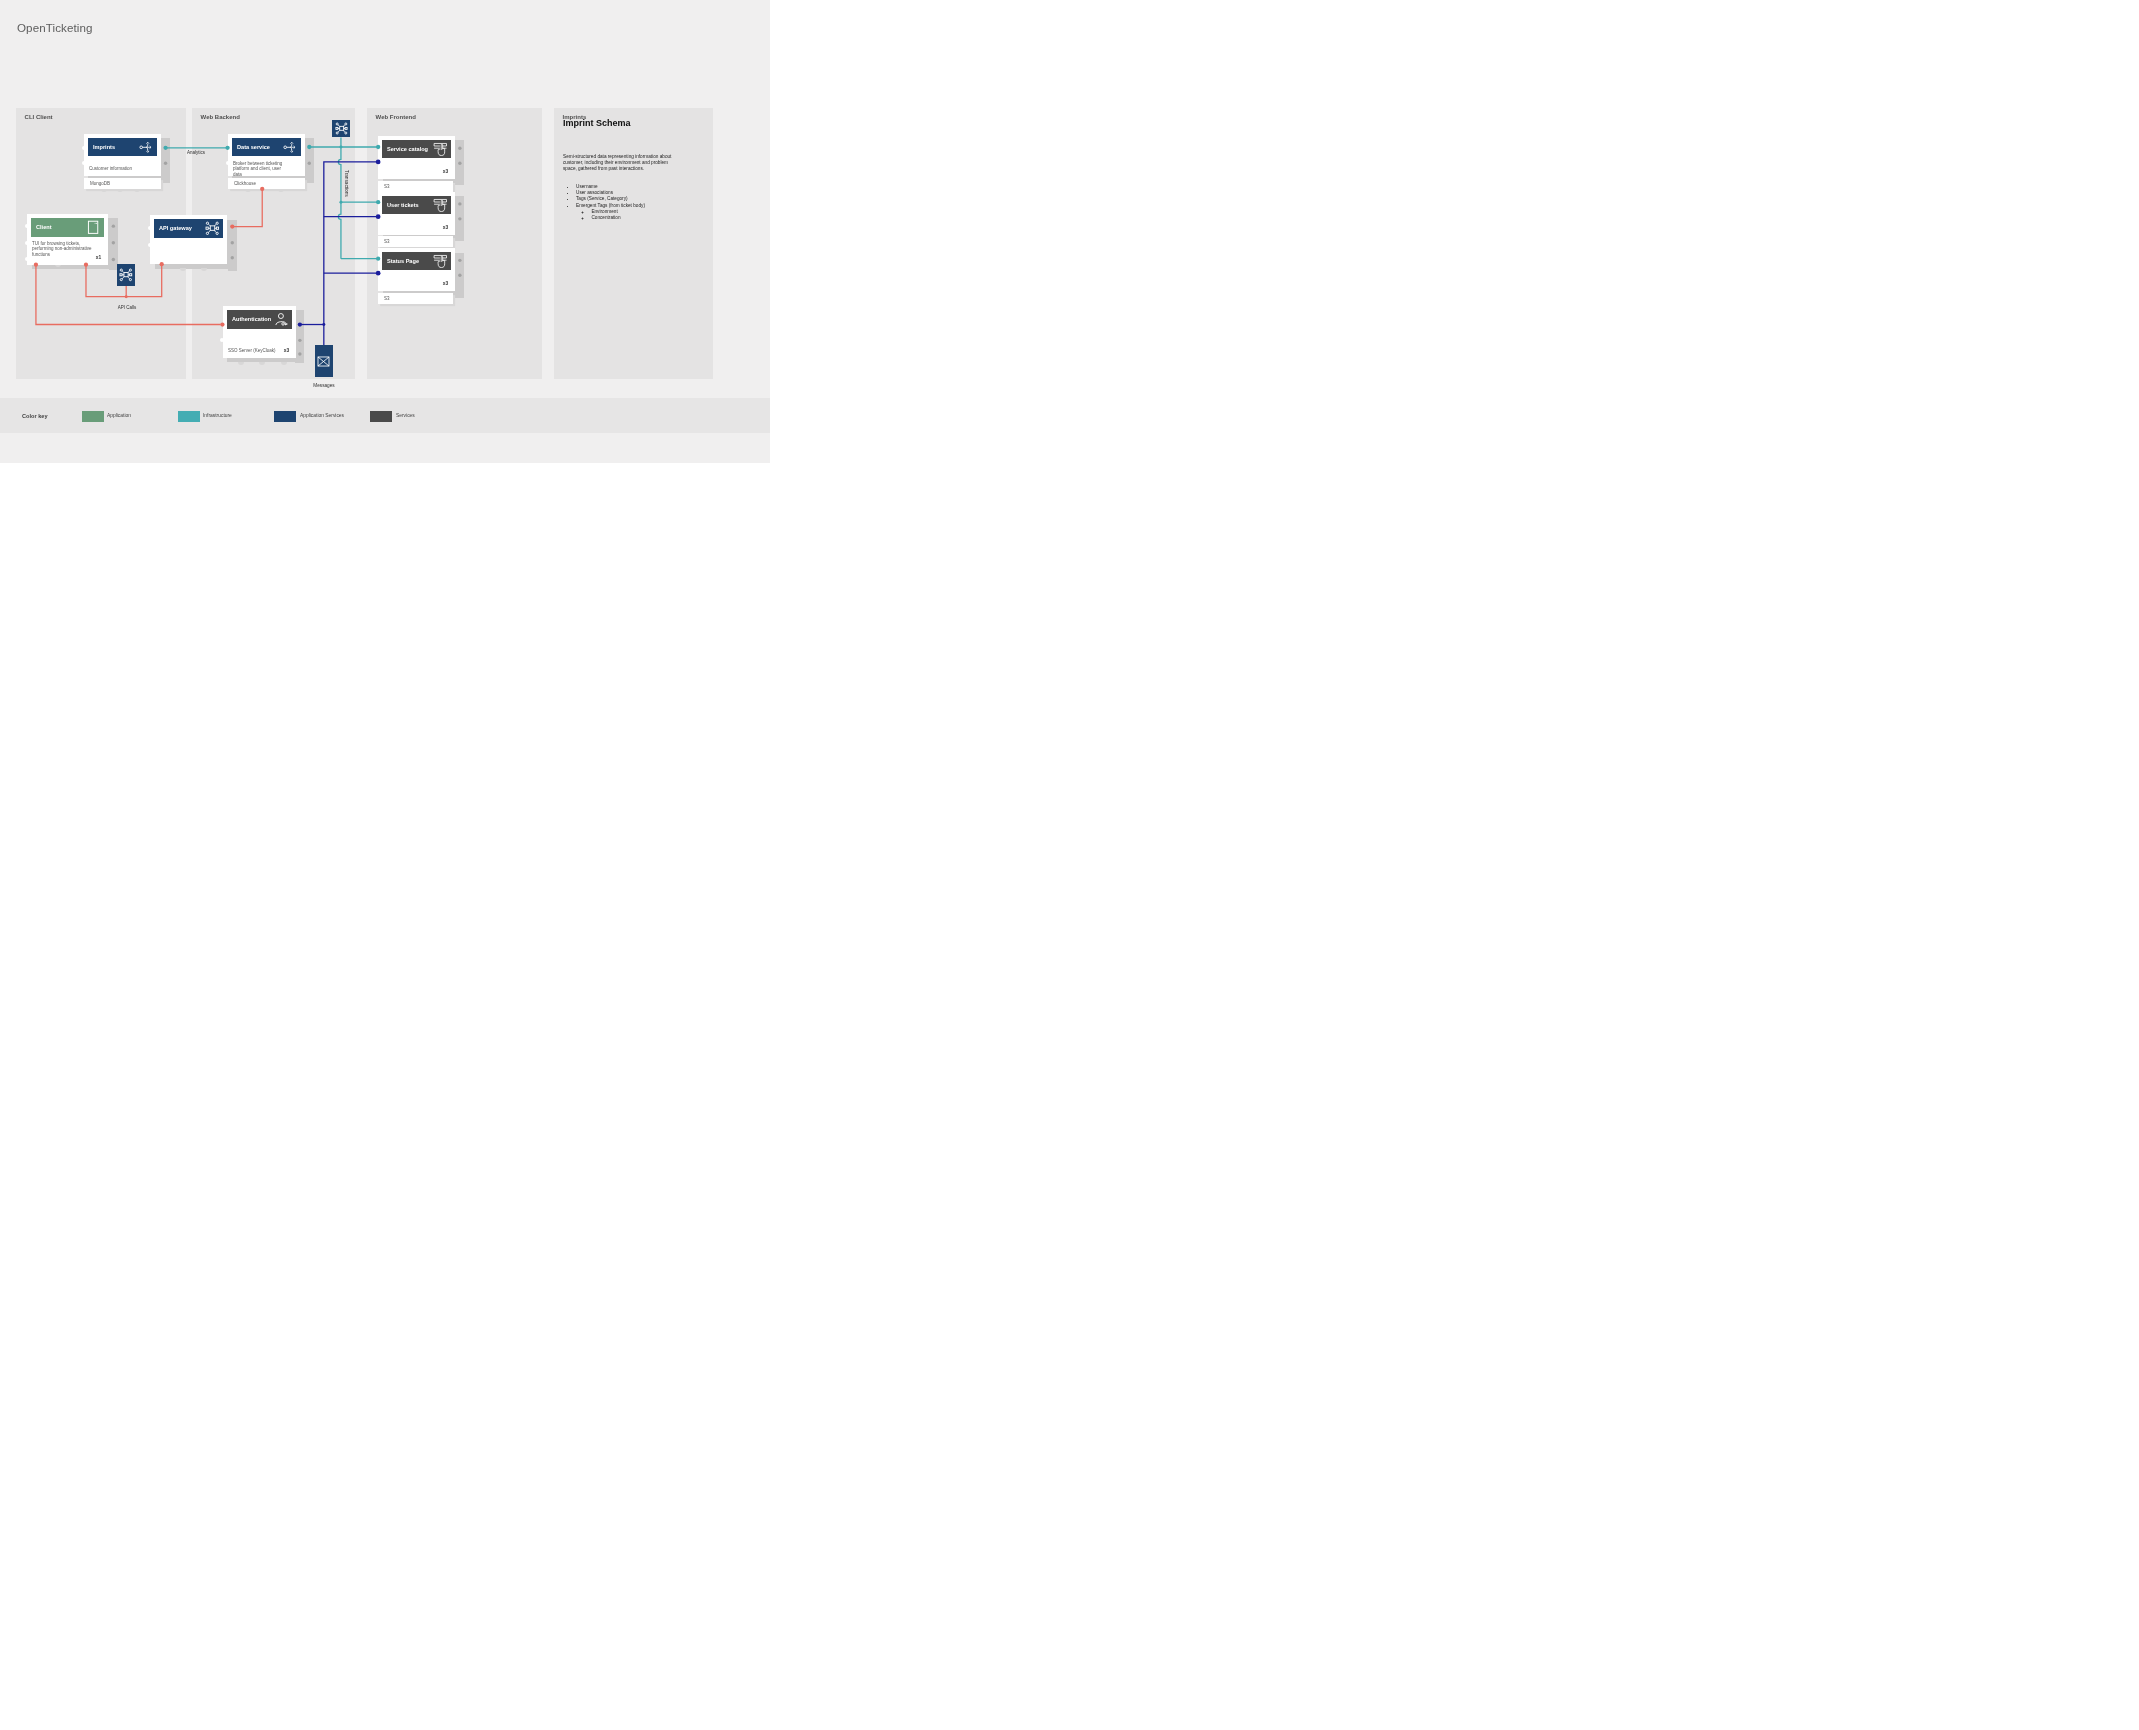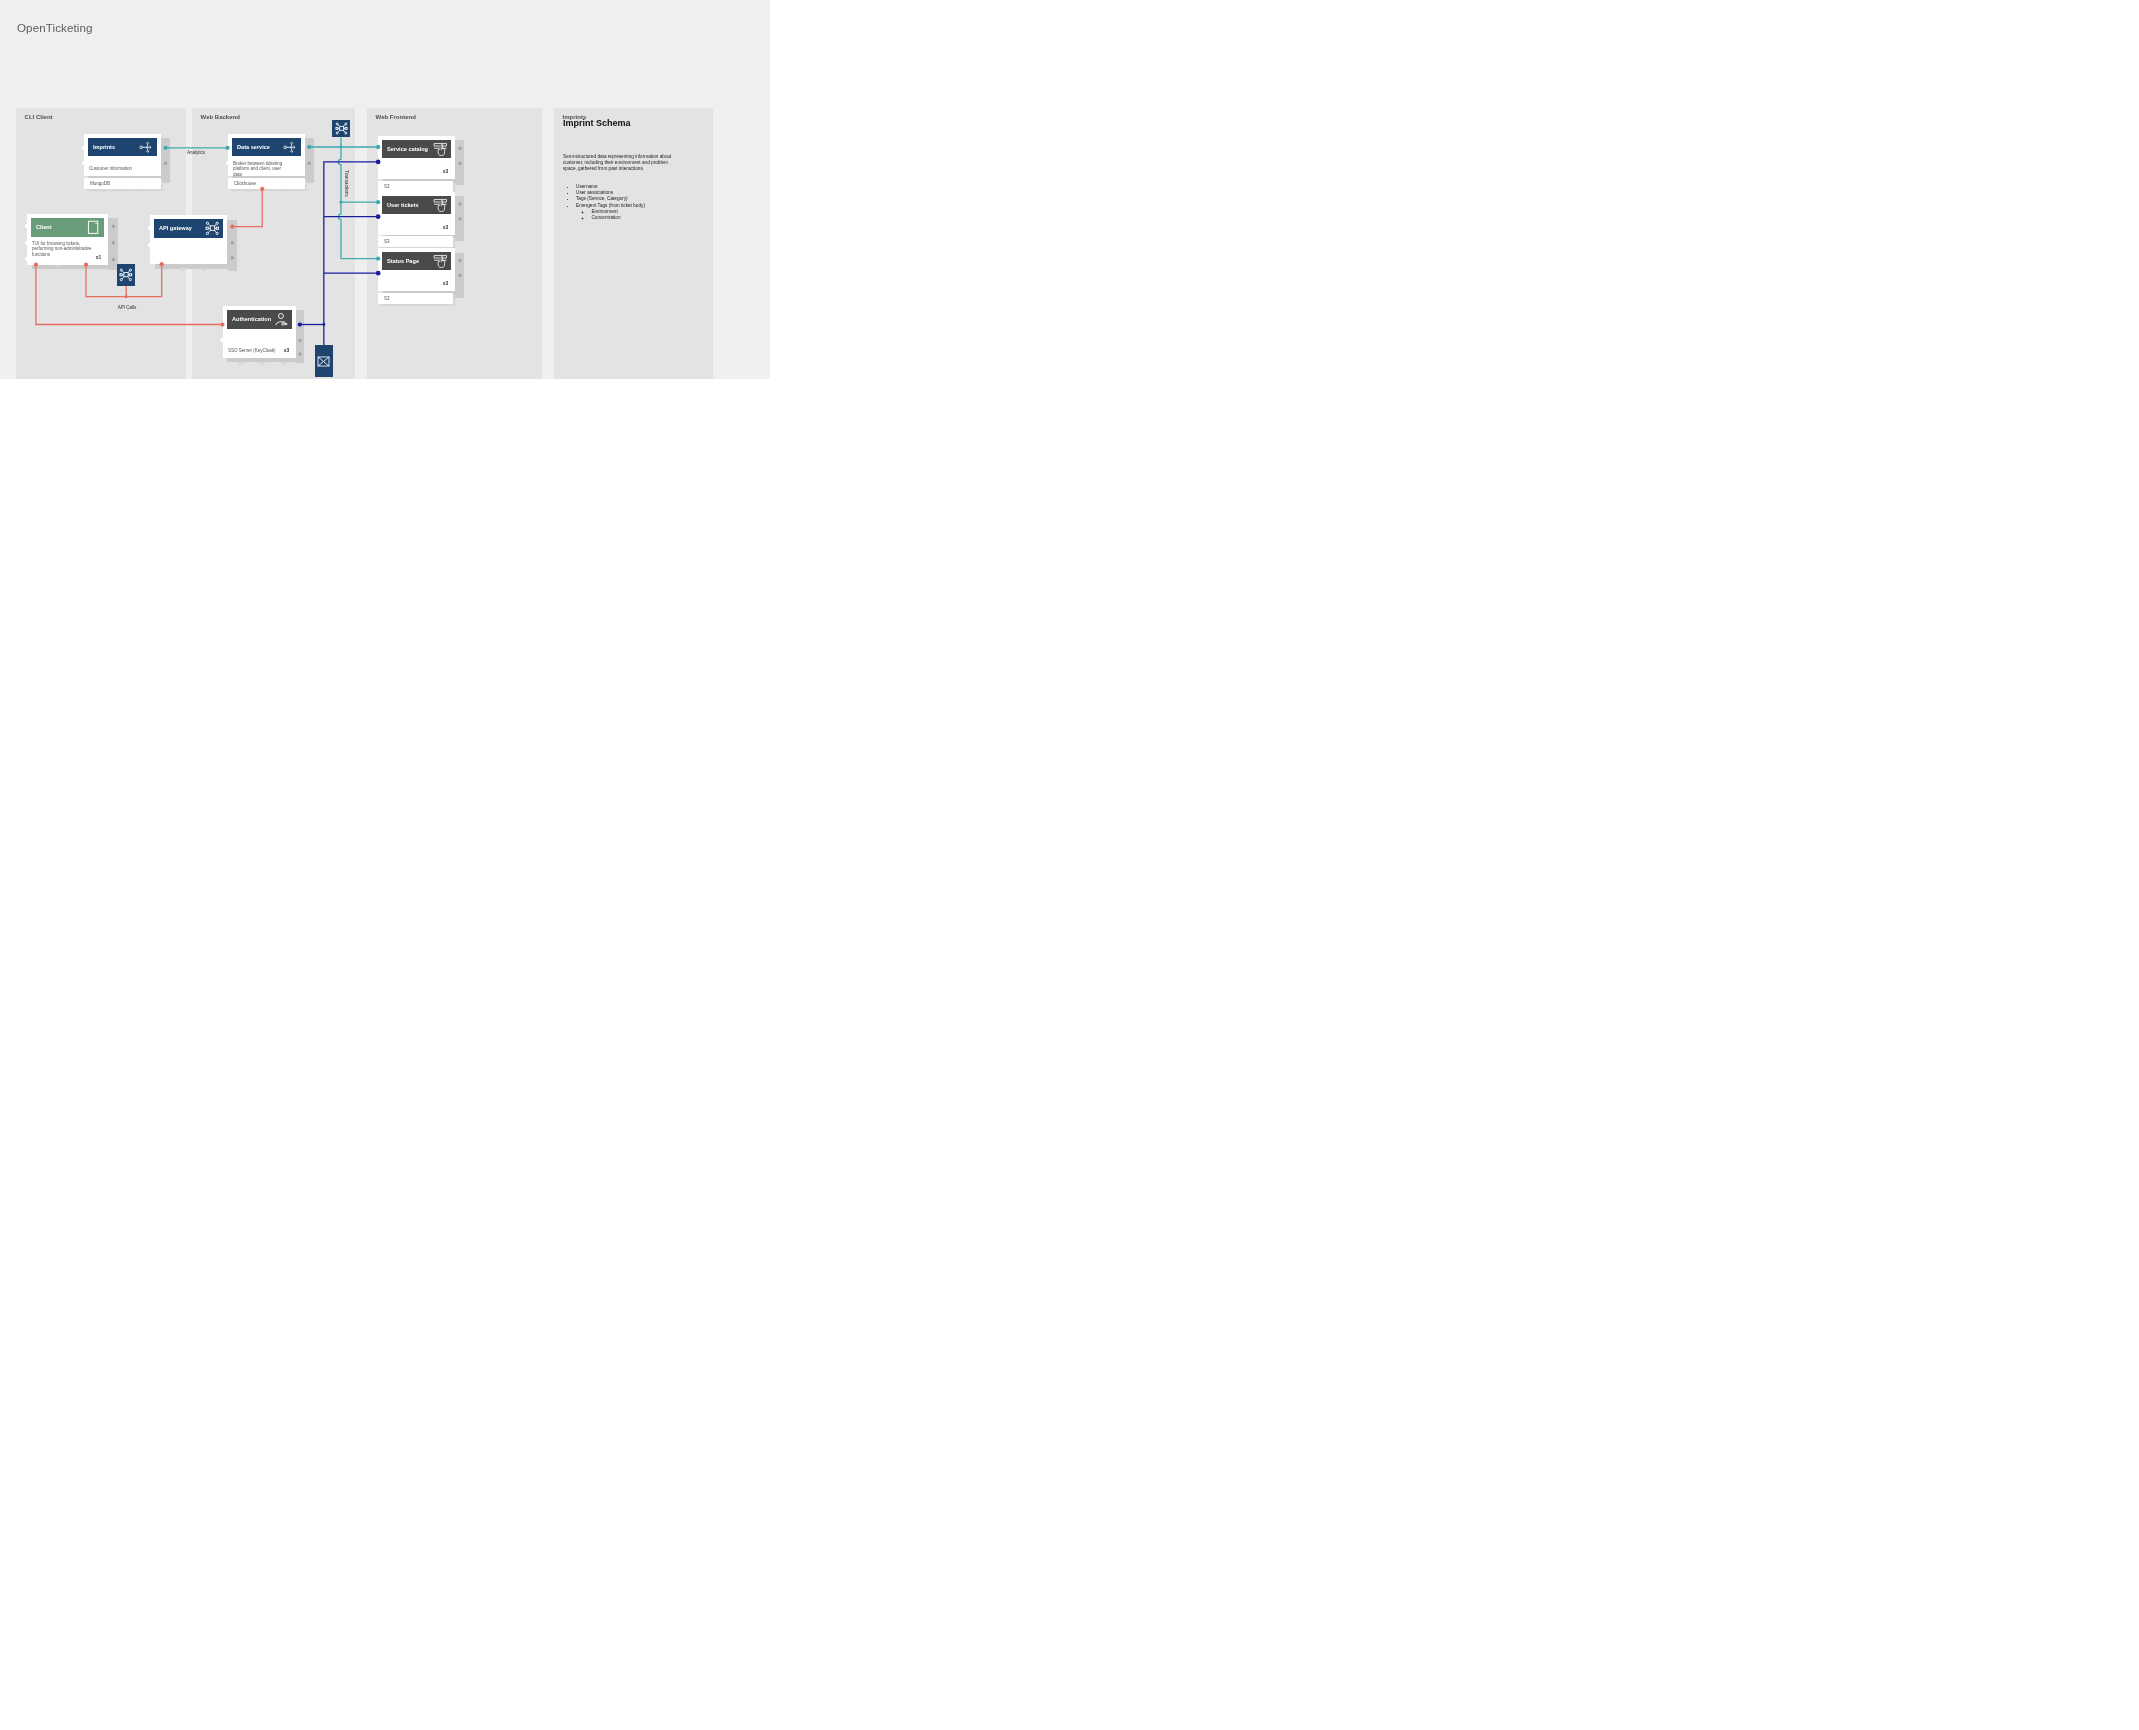--- a/index.html
+++ b/index.html
@@ -4,21 +4,21 @@
 <style>
   :root{
     --page-bg:#f0efef; --band-bg:#e6e5e5; --group-bg:#e4e3e3; --card-bg:#ffffff;
     --navy:#1e4470; --service-gray:#4a4a4a; --green:#699d79; --teal:#3faaae;
     --teal-swatch:#44adb3; --navy-line:#1b1e9c; --salmon:#e86c60;
     --strip:#cccbcb; --dot:#a3a3a3; --shadow:#d8d7d7;
     --text-dark:#1c1c1c; --text-gray:#555555; --label-gray:#4f4f4f; --title-gray:#5d5d5d;
   }
   *{box-sizing:border-box; margin:0; padding:0;}
   body{background:#fff; font-family:"Liberation Sans", sans-serif;}
-  .canvas{position:relative; width:770px; height:379px; background:var(--page-bg); overflow:hidden;}
+  .canvas{position:relative; width:770px; height:463px; background:var(--page-bg); overflow:hidden;}
   .band{position:absolute; left:0; right:0; top:398px; height:35px; background:var(--band-bg);}
   .group{position:absolute; background:var(--group-bg);}
   .group-label{position:absolute; left:8.6px; top:6px; font-size:6px; font-weight:bold; color:var(--label-gray);}
   .page-title{position:absolute; left:17px; top:20.5px; font-size:11.6px; color:var(--title-gray); letter-spacing:0.1px;}
 
   .strip{position:absolute; background:var(--strip); z-index:1;}
   .card{position:absolute; background:var(--card-bg); z-index:3;}
   .hdr{position:absolute; left:3.9px; top:3.9px; right:3.9px; height:18px; display:flex; align-items:center; color:#fff;}
   .hdr-title{font-size:5.6px; font-weight:bold; padding-left:5.1px; flex:1;}
   .hdr-icon{width:14.6px; height:14.6px; margin-right:3.4px; flex:0 0 auto;}

